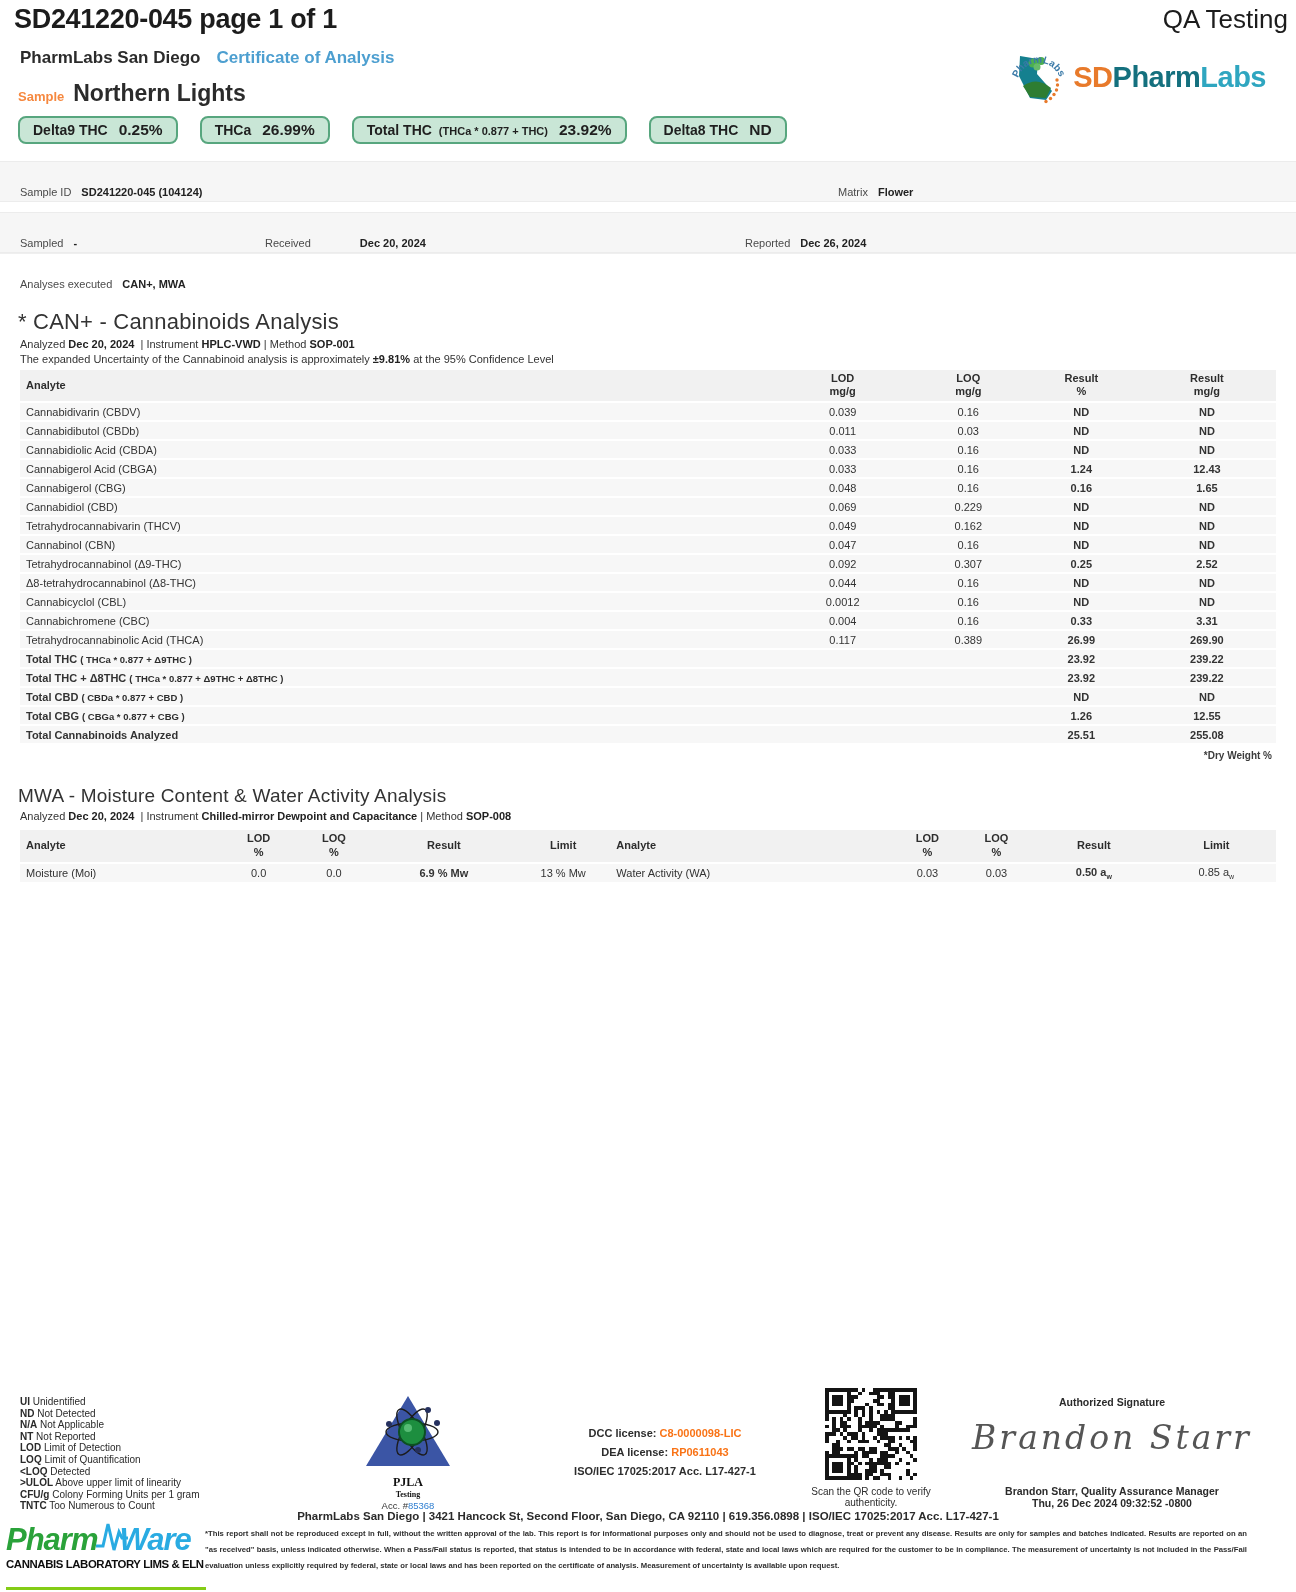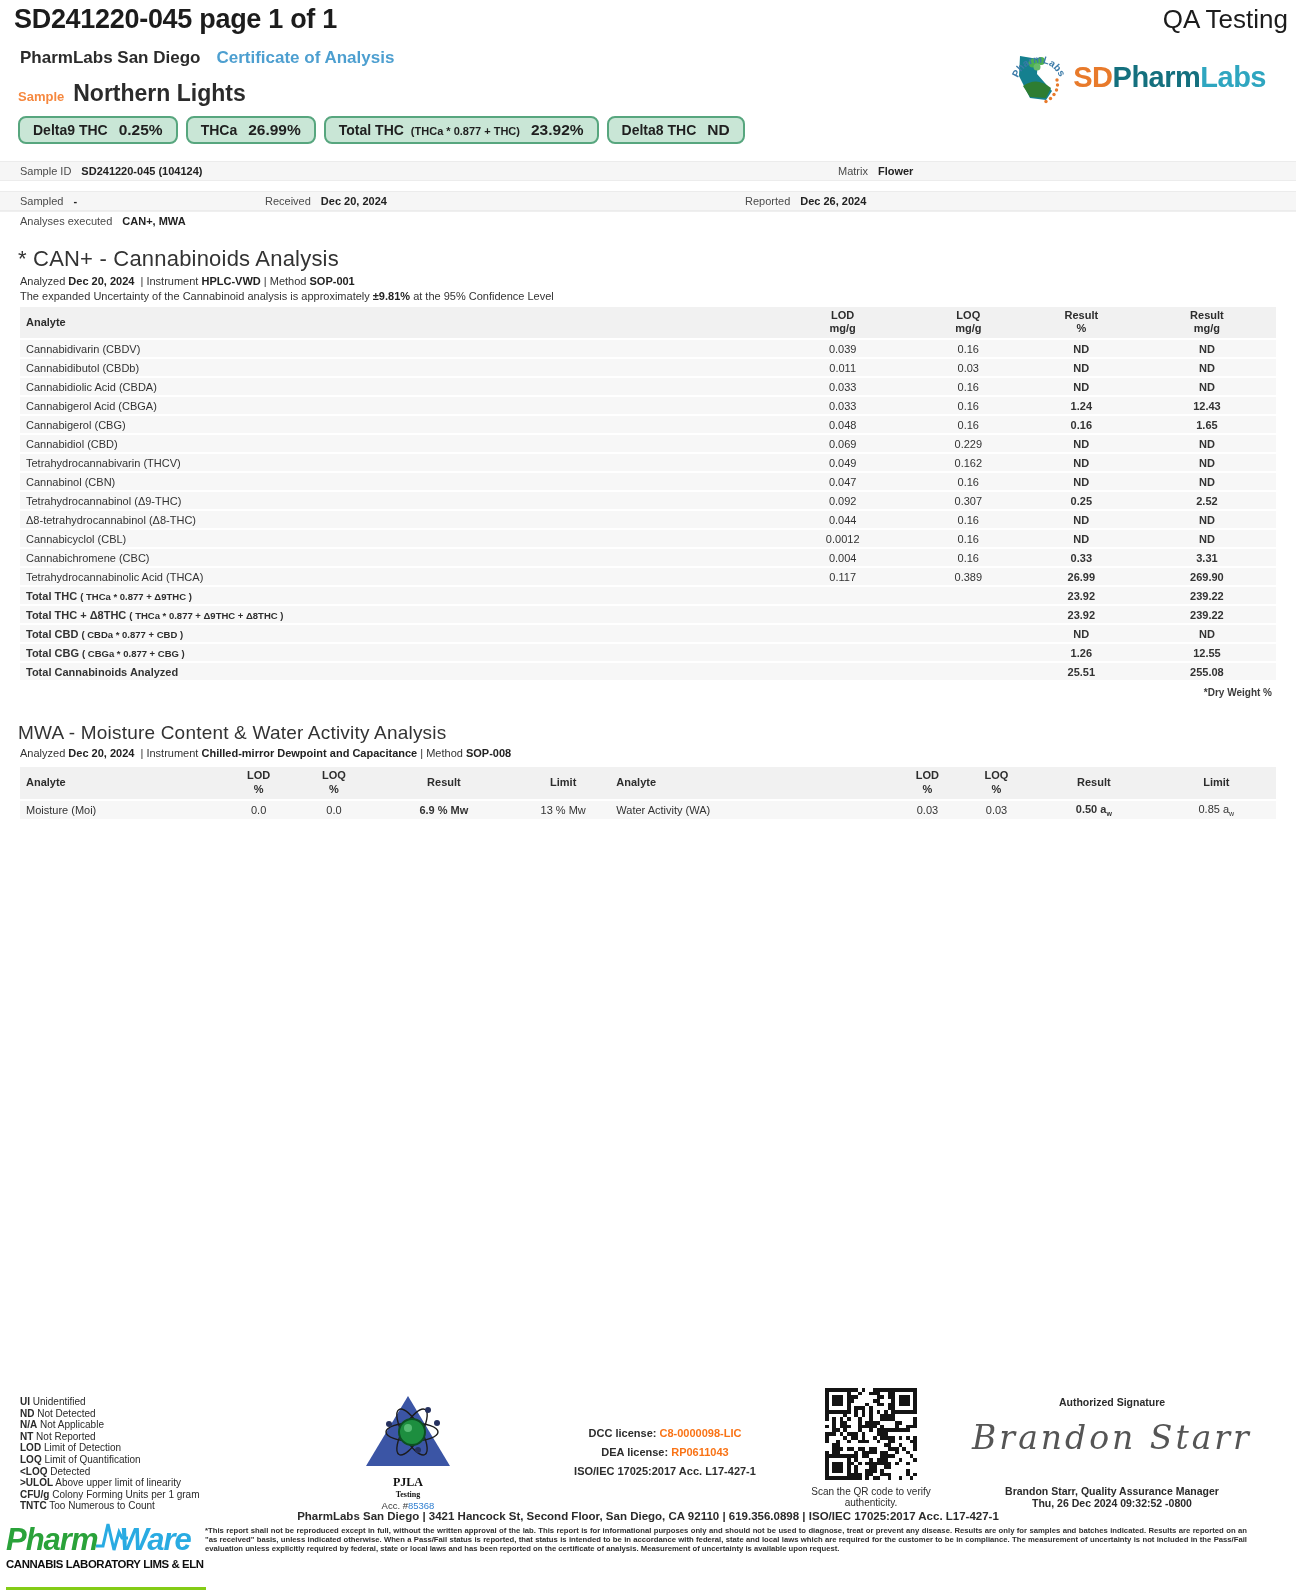--- a/index.html
+++ b/index.html
@@ -8,30 +8,30 @@
   .doc-id{font-size:27px;font-weight:700;color:#1c1c1c;letter-spacing:-0.3px;}
   .qa{font-size:26px;font-weight:400;color:#1c1c1c;}
   .brand{padding:13px 0 0 20px;font-size:17px;font-weight:700;color:#2b2b2b;}
   .brand .coa{color:#4d9fd0;font-weight:600;margin-left:16px;}
   .logo-wrap{position:absolute;top:46px;right:30px;display:flex;align-items:center;gap:4px;}
   .logo-text{font-size:29px;font-weight:700;letter-spacing:-0.5px;}
   .logo-sd{color:#e87a2b;}.logo-pharm{color:#14707e;}.logo-labs{color:#2fa6c0;}
   .samplerow{padding:12px 0 0 18px;display:flex;align-items:baseline;}
   .sample-label{color:#f6883f;font-size:13px;font-weight:600;margin-right:9px;}
   .sample-name{font-size:23px;font-weight:700;color:#2b2b2b;}
-  .badges{display:flex;gap:8px;margin:9px 0 0 18px;}
+  .badges{display:flex;gap:22px;margin:9px 0 0 18px;}
   .badge{border:2px solid #57a67e;background:#c9e6d6;border-radius:8px;padding:3px 13px;display:flex;align-items:baseline;gap:11px;font-weight:700;font-size:14px;color:#1f1f1f;}
   .badge .formula{font-size:11px;font-weight:600;margin-left:-4px;}
   .badge .value{font-size:15.5px;}
   .inforows{margin-top:17px;font-size:11px;}
   .irow{display:flex;align-items:center;padding:3px 20px;background:#f6f6f6;border-top:1px solid #ececec;border-bottom:1px solid #ececec;}
   .irow .lbl{color:#4a4a4a;margin-right:10px;}
   .irow .val{font-weight:700;color:#222;}
-  .irow .grp{display:flex;align-items:flex-end;}
-  .g-sampled{flex:0 0 245px;} .g-received{flex:0 0 480px;}
+  .irow .grp{display:flex;align-items:flex-end;margin-top:21px;}
+  .g-sampled{flex:0 0 245px;} .g-received{flex:0 0 480px;gap:39px;}
   .g-matrix{margin-left:auto;width:438px;}
   .irow-gap{height:10px;}
   .irow-white{background:#fff;border-top:1px solid #efefef;border-bottom:none;}
   .section-title{font-size:22px;font-weight:400;color:#333;margin:16px 0 0 18px;letter-spacing:0.2px;}
   .mwa-title{font-size:19px;margin-top:24px;}
   .meta{font-size:11px;margin:3px 0 0 20px;color:#333;}
   .meta b{color:#222;}
   .uncert{font-size:11px;margin:3px 0 5px 20px;color:#333;}
   .uncert b{color:#222;}
   table.grid{width:1256px;margin:4px 20px 0;border-collapse:collapse;font-size:11px;}
@@ -59,21 +59,21 @@
   .lic-val{color:#f97316;}
   .qrbox{position:absolute;left:796px;top:0;width:150px;text-align:center;}
   .qrbox svg{shape-rendering:crispEdges;}
   .qr-caption{font-size:10px;color:#2d2d2d;margin-top:2px;}
   .sig{position:absolute;left:964px;top:8px;width:296px;text-align:center;}
   .sig-title{font-size:10.5px;font-weight:700;color:#2b2b2b;}
   .sig-script{font-family:"DejaVu Serif","Liberation Serif",serif;font-style:italic;font-size:33px;color:#555;margin-top:10px;letter-spacing:3px;}
   .sig-name{font-size:10.5px;font-weight:700;margin-top:28px;color:#2b2b2b;}
   .sig-time{font-size:10.5px;font-weight:700;color:#2b2b2b;}
   .address{position:absolute;left:0;right:0;top:122px;text-align:center;font-size:11.5px;font-weight:700;color:#2b2b2b;}
-  .disclaimer{position:absolute;left:205px;top:138px;width:1042px;font-size:7.7px;line-height:9px;text-align:justify;color:#2f2f2f;font-weight:600;}
+  .disclaimer{position:absolute;left:205px;top:138px;width:1042px;font-size:7.7px;line-height:16px;text-align:justify;color:#2f2f2f;font-weight:600;}
   .pharmware{position:absolute;left:6px;top:128px;width:200px;}
   .pw-line{display:flex;align-items:baseline;}
   .pw-pharm{font-size:31px;font-weight:700;font-style:italic;color:#2aa23a;letter-spacing:-1px;}
   .pw-ware{font-size:31px;font-weight:700;font-style:italic;color:#29abe2;letter-spacing:-1px;margin-left:-4px;}
   .pw-pulse{margin:0 -6px 0 -2px;position:relative;top:4px;}
   .pw-tag{font-size:11.4px;font-weight:700;letter-spacing:-0.4px;color:#0d0d0d;border-bottom:3px solid #84cc16;padding-bottom:17px;white-space:nowrap;}
 </style>
 </head>
 <body>
 

